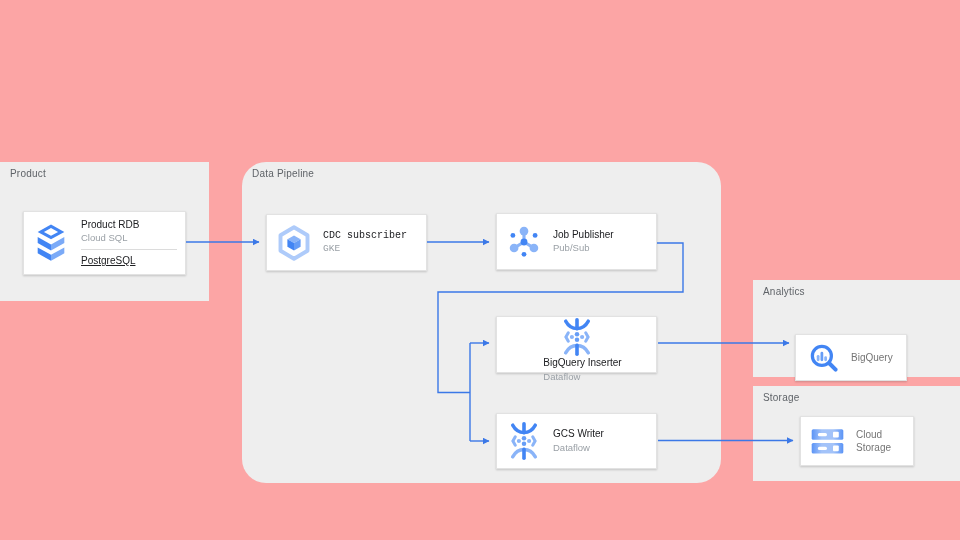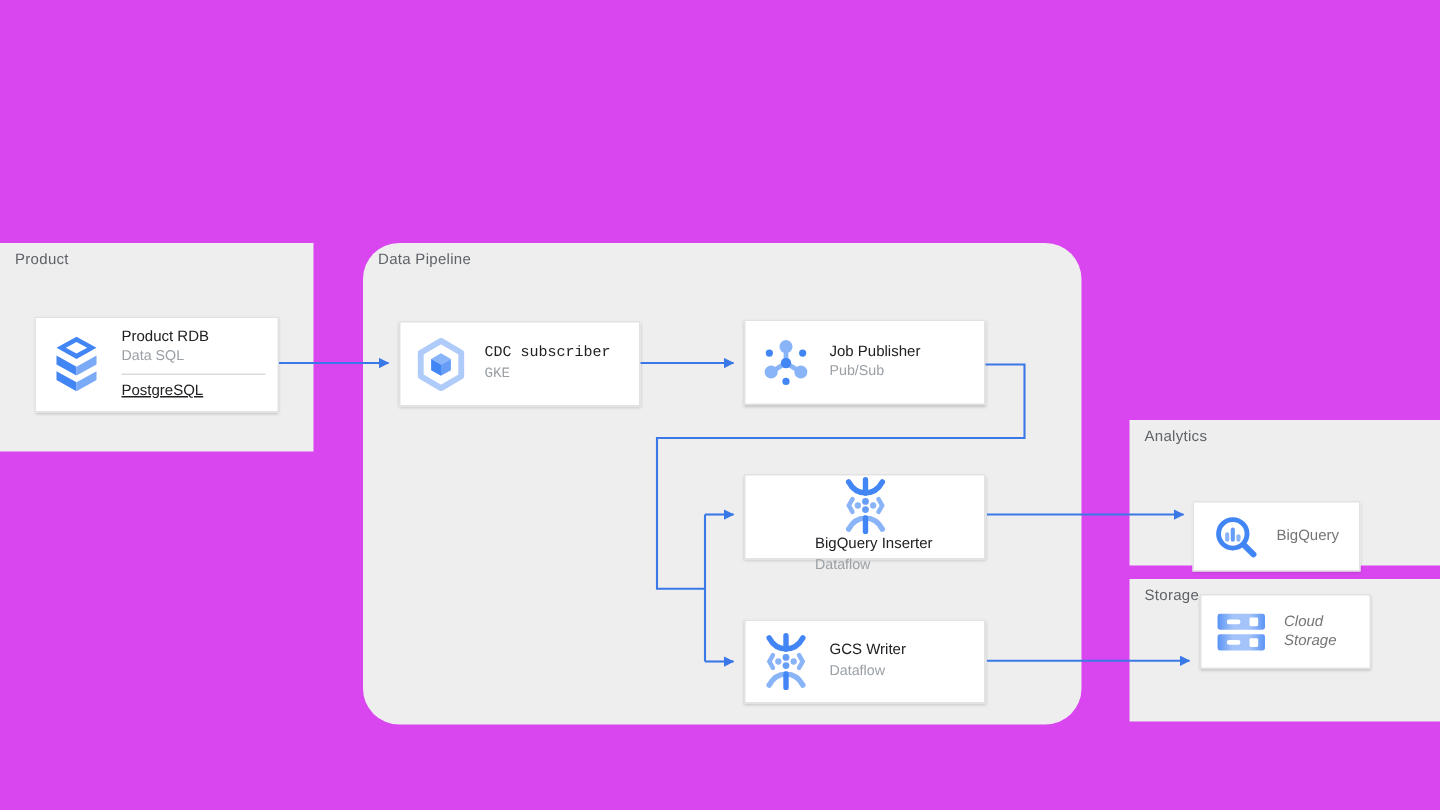--- a/index.html
+++ b/index.html
@@ -1,18 +1,18 @@
 <!DOCTYPE html>
 <html><head>
 <meta charset="utf-8">
 <style>
   html,body{margin:0;padding:0;background:#000;}
   *{box-sizing:border-box;}
   body{font-family:"Liberation Sans","DejaVu Sans",sans-serif;-webkit-font-smoothing:antialiased;}
-  .stage{position:relative;width:960px;height:540px;background:#d946ef;overflow:hidden;}
+  .stage{position:relative;width:960px;height:540px;background:#fca5a5;overflow:hidden;}
 
   .panel{position:absolute;background:#eeeeee;}
   .panel-label{position:absolute;left:10px;top:6px;font-size:10px;color:#5f6368;letter-spacing:.2px;}
 
   .card{position:absolute;background:#ffffff;border:1px solid #e2e2e2;
         box-shadow:0 1px 2px rgba(0,0,0,.18);display:flex;align-items:center;padding:0 8px 0 9px;}
   .icon{flex:0 0 auto;display:block;}
   .txt{margin-left:11px;line-height:1.25;min-width:0;}
   .title{font-size:10px;color:#202124;white-space:nowrap;}
   .sub{font-size:9.5px;color:#9aa0a6;white-space:nowrap;margin-top:1px;}
@@ -55,21 +55,21 @@
     <svg class="icon" width="36" height="40" viewBox="0 0 24 27">
       <polygon points="12,1 21,6 12,11 3,6" fill="#4285f4"></polygon>
       <polygon points="12,3.4 16.8,6 12,8.6 7.2,6" fill="#ffffff"></polygon>
       <polygon points="3,9.5 12,14.5 12,18.5 3,13.5" fill="#4285f4"></polygon>
       <polygon points="12,14.5 21,9.5 21,13.5 12,18.5" fill="#7baaf7"></polygon>
       <polygon points="3,16.5 12,21.5 12,25.5 3,20.5" fill="#4285f4"></polygon>
       <polygon points="12,21.5 21,16.5 21,20.5 12,25.5" fill="#7baaf7"></polygon>
     </svg>
     <div class="txt">
       <div class="title">Product RDB</div>
-      <div class="sub">Data SQL</div>
+      <div class="sub">Cloud SQL</div>
       <hr class="divider">
       <div class="footer-label">PostgreSQL</div>
     </div>
   </div>
 
   <div class="card" style="left:266px;top:214px;width:161px;height:57px;font-family:Liberation Mono, monospace;">
     <svg class="icon" width="36" height="38" viewBox="0 0 24 24">
       <polygon points="12,1.5 21,6.8 21,17.2 12,22.5 3,17.2 3,6.8" fill="#ffffff" stroke="#aecbfa" stroke-width="2.6" stroke-linejoin="round"></polygon>
       <polygon points="12,7 16.4,9.5 12,12 7.6,9.5" fill="#8ab4f8"></polygon>
       <polygon points="7.6,9.5 12,12 12,17 7.6,14.5" fill="#4285f4"></polygon>
@@ -152,21 +152,21 @@
         <line x1="7.3" y1="10.6" x2="7.3" y2="13.4" stroke="#8ab4f8" stroke-width="2.2"></line>
         <line x1="10.3" y1="8" x2="10.3" y2="13.4" stroke="#669df6" stroke-width="2.2"></line>
         <line x1="13.3" y1="11.6" x2="13.3" y2="13.4" stroke="#8ab4f8" stroke-width="2.2"></line>
       </g>
     </svg>
     <div class="txt">
       <div class="mini-label">BigQuery</div>
     </div>
   </div>
 
-  <div class="card mini" style="left:800px;top:396px;width:114px;height:50px;padding-left:10px;font-style:italic;">
+  <div class="card mini" style="left:800px;top:416px;width:114px;height:50px;padding-left:10px;">
     <svg class="icon" width="33" height="29" viewBox="0 0 24 21">
       <defs>
         <linearGradient id="csg" x1="0" y1="0" x2="1" y2="0">
           <stop offset="0" stop-color="#5b94f6"></stop>
           <stop offset="0.32" stop-color="#a3c3f9"></stop>
           <stop offset="0.68" stop-color="#a3c3f9"></stop>
           <stop offset="1" stop-color="#5b94f6"></stop>
         </linearGradient>
       </defs>
       <rect x="0.5" y="1.5" width="23" height="7.8" rx="1.2" fill="url(#csg)"></rect>

